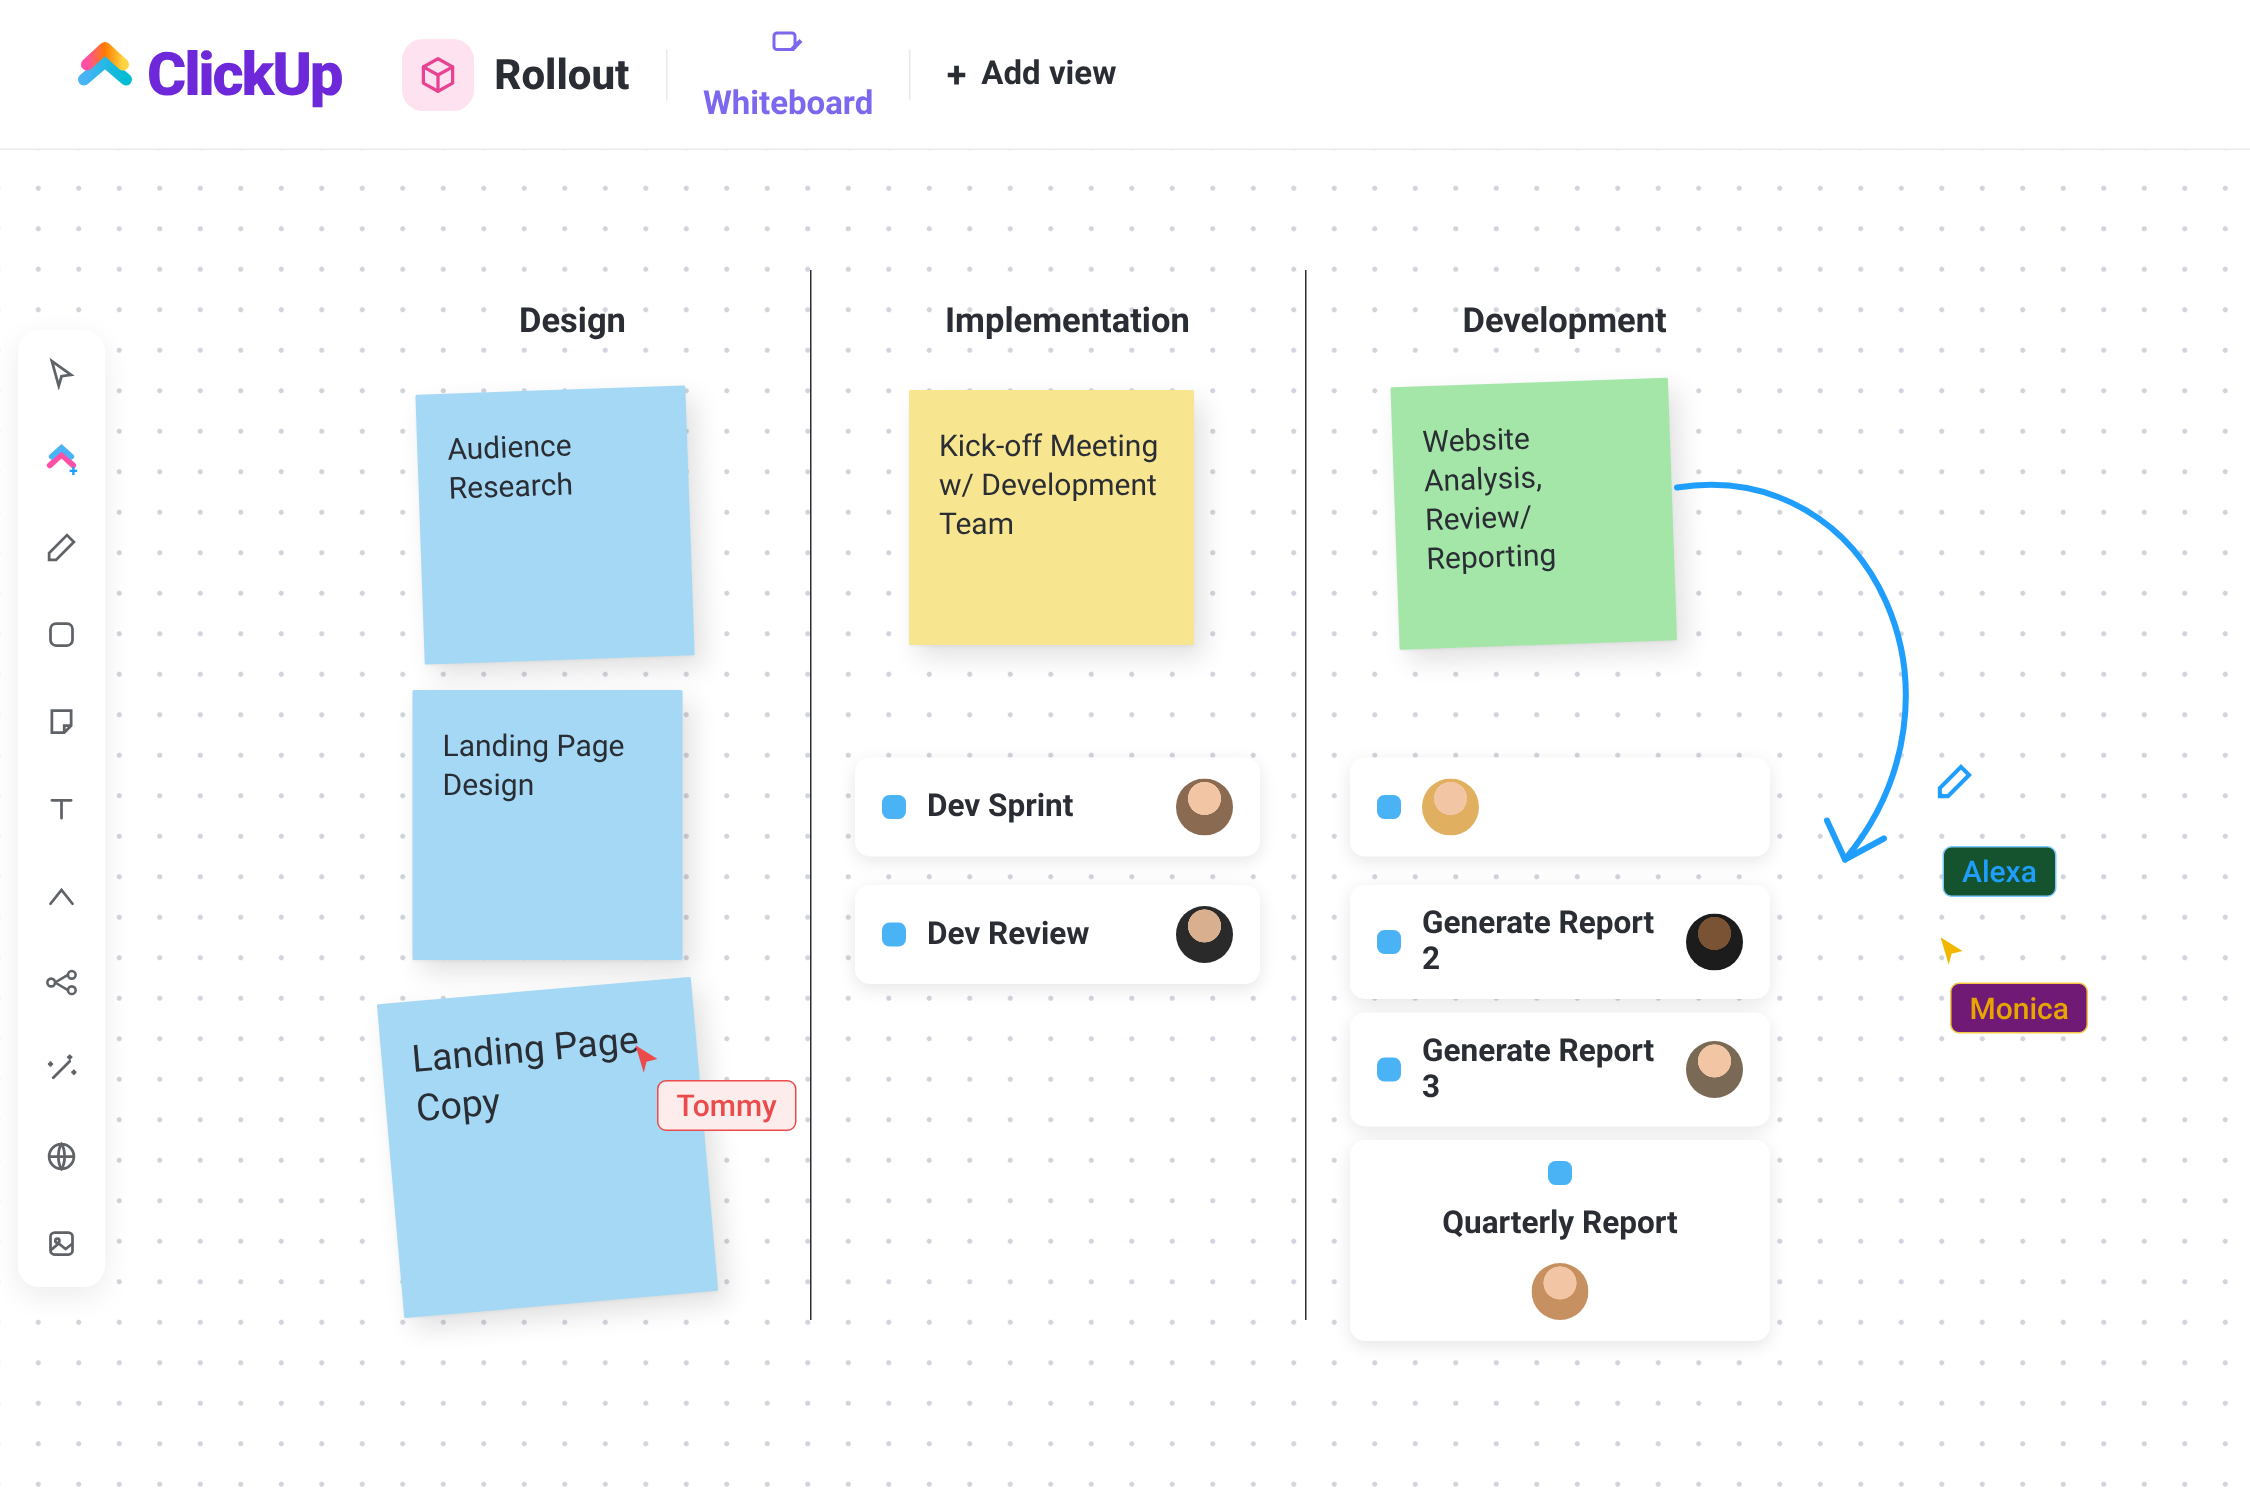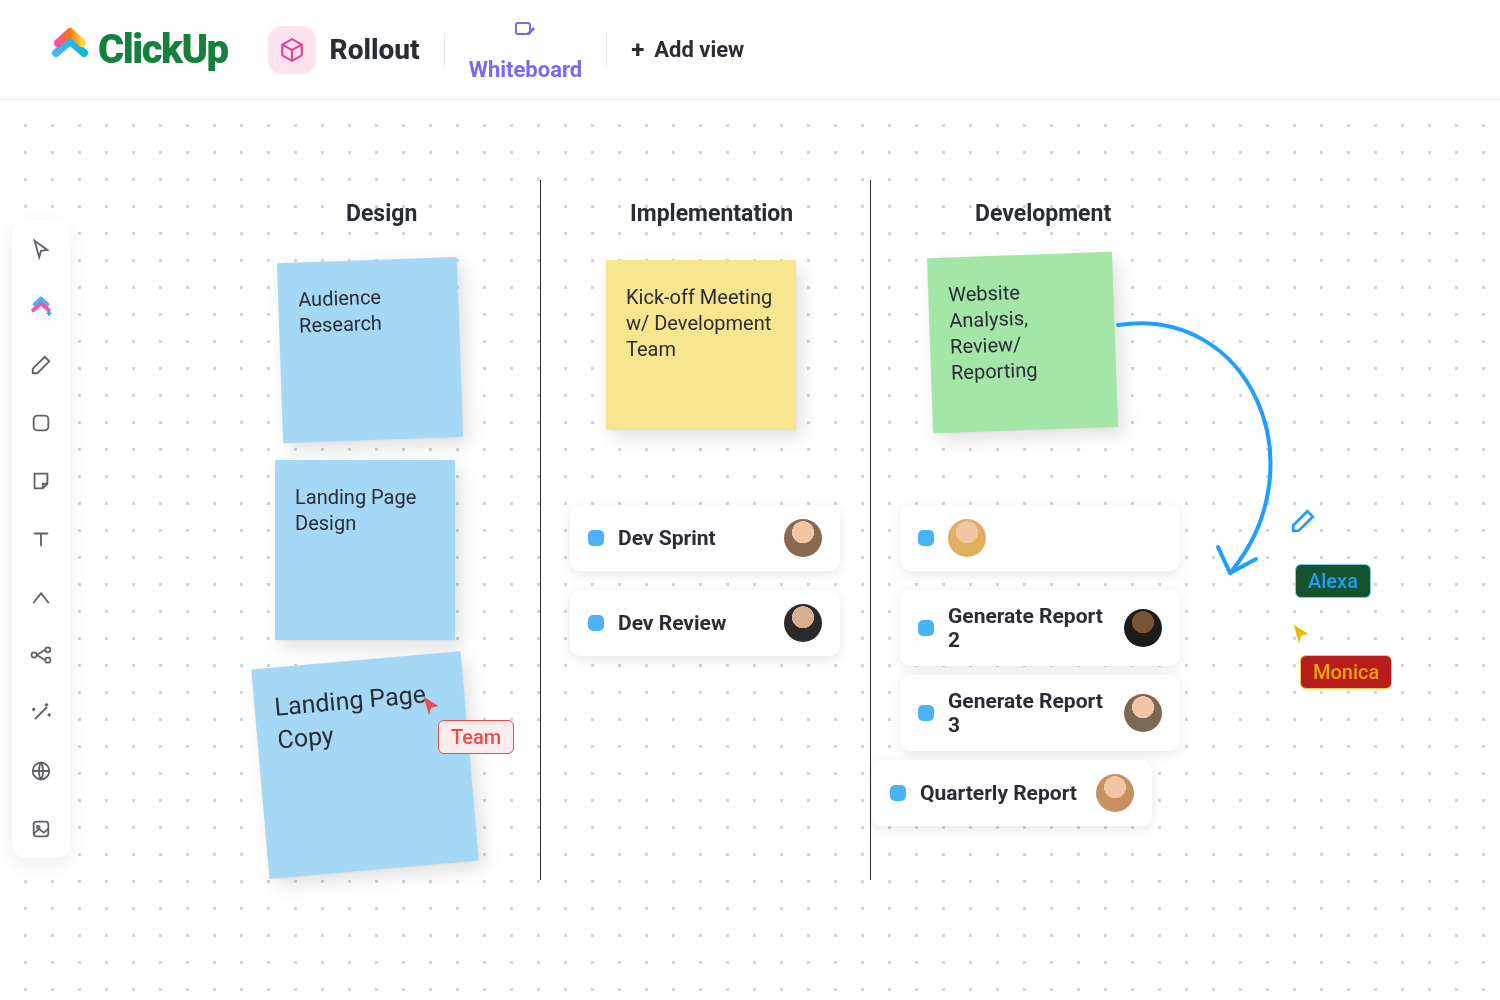--- a/index.html
+++ b/index.html
@@ -21,21 +21,21 @@
     padding: 0 50px;
     border-bottom: 1px solid #e8eaed;
   }
   .logo {
     display: flex;
     align-items: center;
     gap: 8px;
     font-weight: 900;
     font-size: 40px;
     letter-spacing: -1.5px;
-    color: #15803d;
+    color: #6d28d9;
   }
   .view-badge {
     display: flex;
     align-items: center;
     gap: 14px;
     margin-left: 40px;
   }
   .view-badge .box-icon {
     width: 48px; height: 48px;
     border-radius: 14px;
@@ -156,21 +156,21 @@
   .cursor-label {
     position: absolute;
     padding: 4px 12px;
     border-radius: 6px;
     font-size: 20px;
     font-weight: 500;
     border: 1.5px solid;
   }
   .cursor-label.red    { color: #eb4b4b; border-color: #eb4b4b; background: #fdecec; }
   .cursor-label.blue   { color: #1f9efd; border-color: #7cc9fb; background: #14532d; }
-  .cursor-label.yellow { color: #e6a500; border-color: #f2c744; background: #b91c1c; text-align: center; }
+  .cursor-label.yellow { color: #e6a500; border-color: #f2c744; background: #701a75; text-align: center; }
   .cursor-pointer { position: absolute; }
   .arrow-path {
     position: absolute;
     pointer-events: none;
   }
 </style>
 </head>
 <body>
 
 <div class="header">
@@ -340,21 +340,21 @@
   <div class="task-card wide" style="left:800px; top:490px;">
     <span class="status-chip"></span>
     <span style="flex:1">Generate Report 2</span>
     <span class="avatar" style="background: radial-gradient(circle at 50% 35%, #7a5234 35%, transparent 36%), linear-gradient(#1c1c1c,#1c1c1c); background-color:#fff4d9;"></span>
   </div>
   <div class="task-card wide" style="left:800px; top:575px;">
     <span class="status-chip"></span>
     <span style="flex:1">Generate Report 3</span>
     <span class="avatar" style="background: radial-gradient(circle at 50% 35%, #f2c6a4 35%, transparent 36%), linear-gradient(#7a6a55,#7a6a55); background-color:#eef2f7;"></span>
   </div>
-  <div class="task-card wide" style="left:772px; top:660px;">
+  <div class="task-card wide" style="left:800px; top:660px;flex-direction:column;">
     <span class="status-chip"></span>
     <span style="flex:1">Quarterly Report</span>
     <span class="avatar" style="background: radial-gradient(circle at 50% 35%, #f2c6a4 35%, transparent 36%), linear-gradient(#c79060,#c79060); background-color:#eef2f7;"></span>
   </div>
 
   <svg class="arrow-path" style="left:1010px; top:215px;" width="220" height="320">
     <path d="M8 10 C 140 -10, 210 150, 120 258" fill="none" stroke="#1f9efd" stroke-width="4" stroke-linecap="round"></path>
     <path d="M120 258 L108 232 M120 258 L146 244" fill="none" stroke="#1f9efd" stroke-width="4" stroke-linecap="round"></path>
   </svg>
   <span style="position:absolute; left:1190px; top:408px;">
@@ -362,21 +362,21 @@
         <path d="M16 3 L21 8 L8 21 L3 21 L3 16 Z"></path>
       </svg>
   </span>
 
   <span class="cursor-pointer" style="left:320px; top:595px;">
     <svg width="22" height="22" viewBox="0 0 24 24">
         <path d="M4 2 L20 12 L12 14 L10 22 Z" fill="#eb4b4b"></path>
       </svg>
   </span>
   <div class="cursor-label red" style="left:338px; top:620px;">
-    <span>Team</span>
+    <span>Tommy</span>
   </div>
 
   <div class="cursor-label blue" style="left:1195px; top:464px;">
     <span>Alexa</span>
   </div>
 
   <span class="cursor-pointer" style="left:1190px; top:523px;">
     <svg width="22" height="22" viewBox="0 0 24 24">
         <path d="M4 2 L20 12 L12 14 L10 22 Z" fill="#f2b700"></path>
       </svg>

